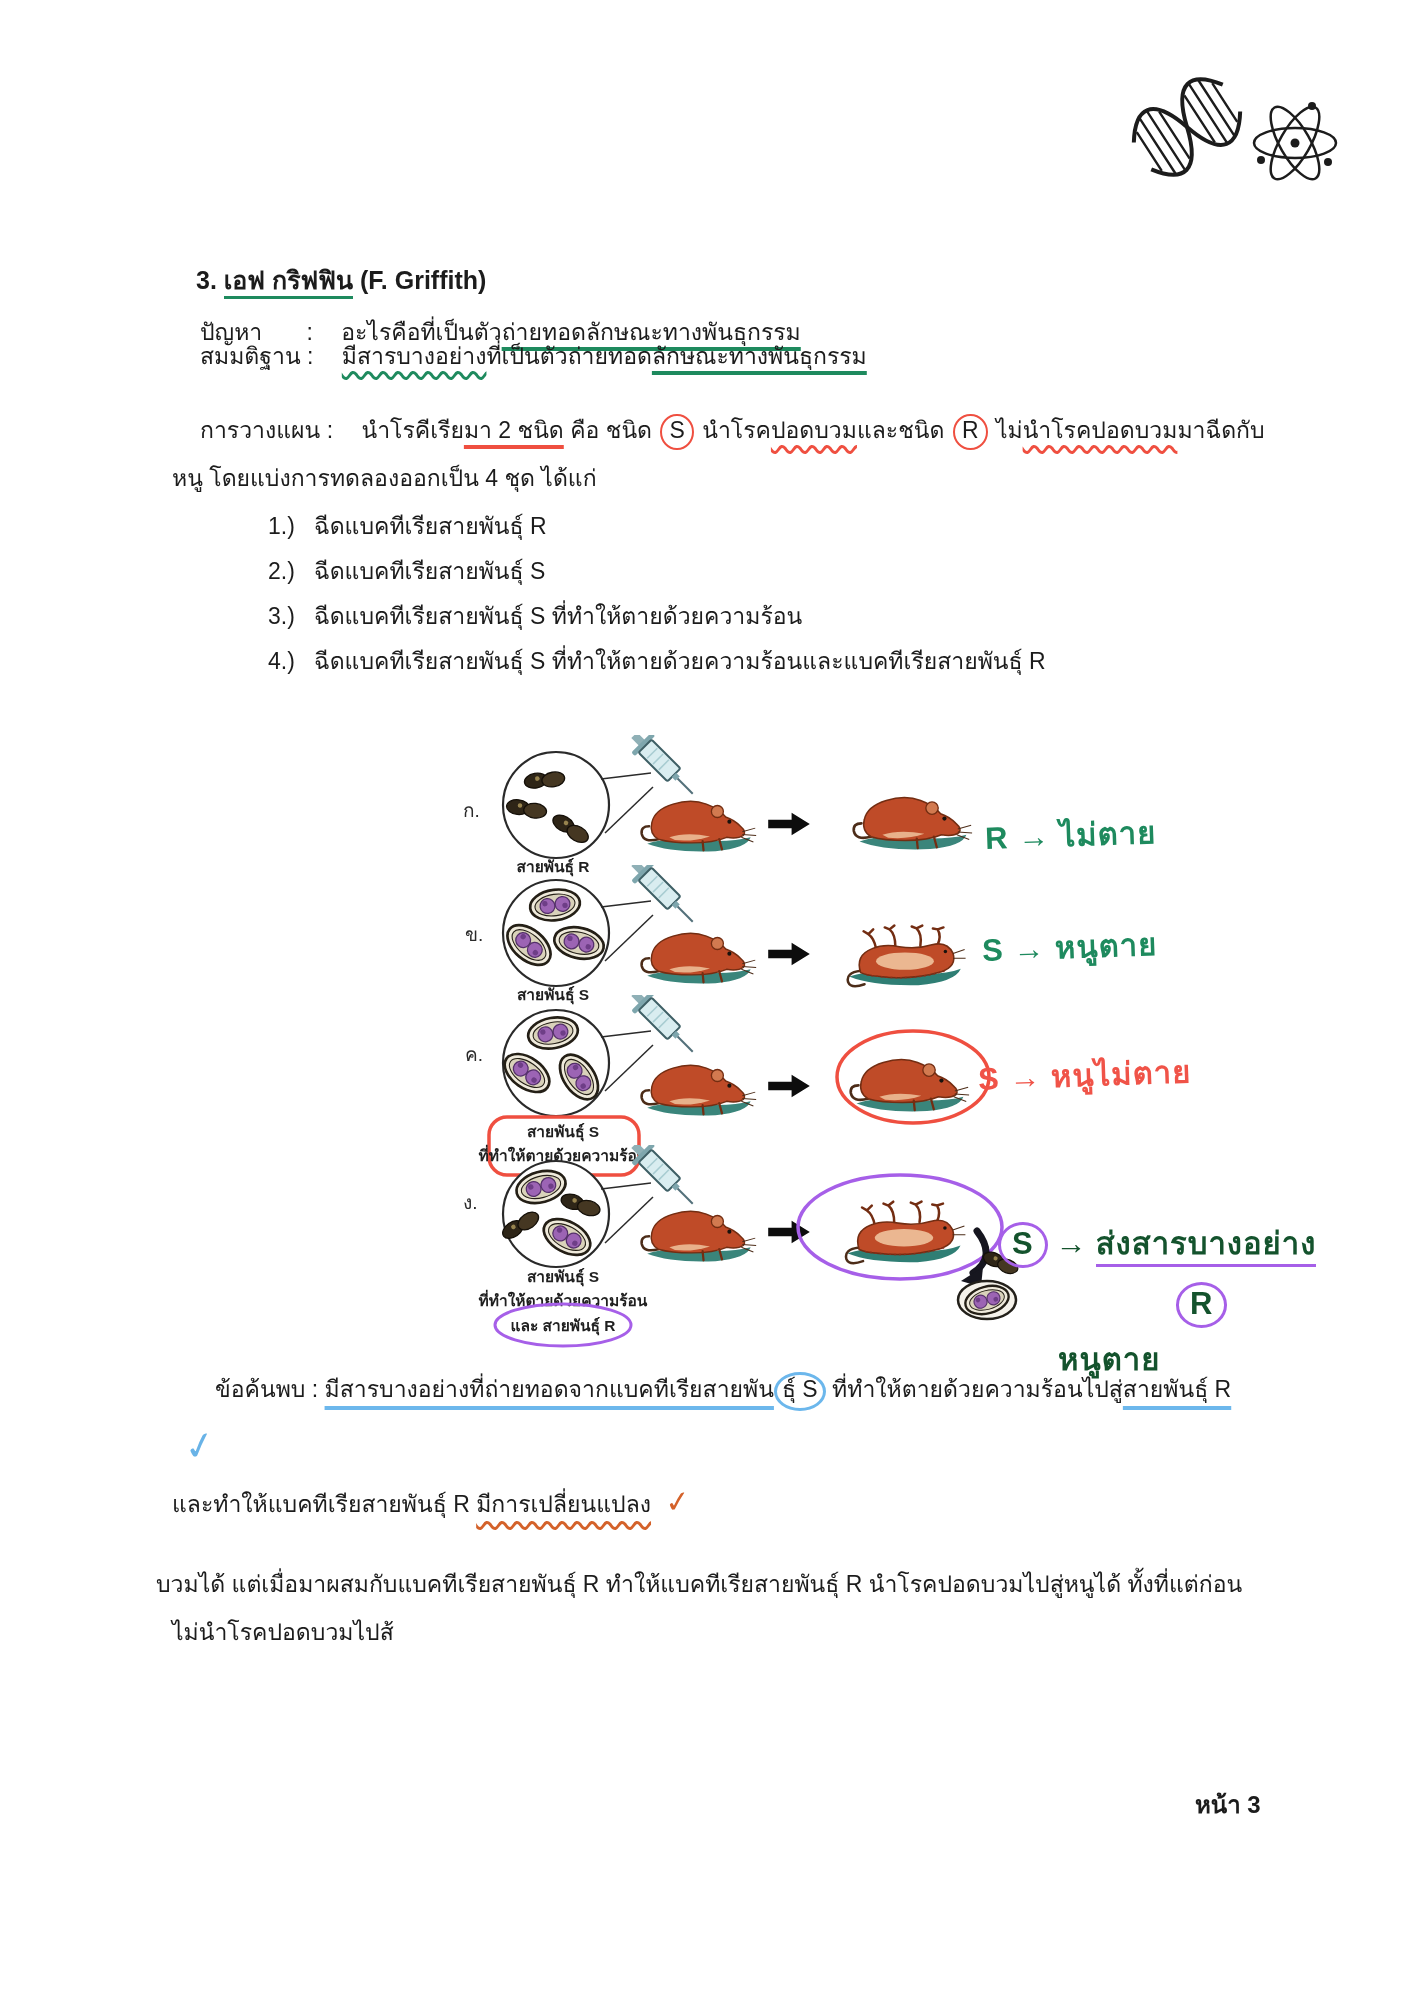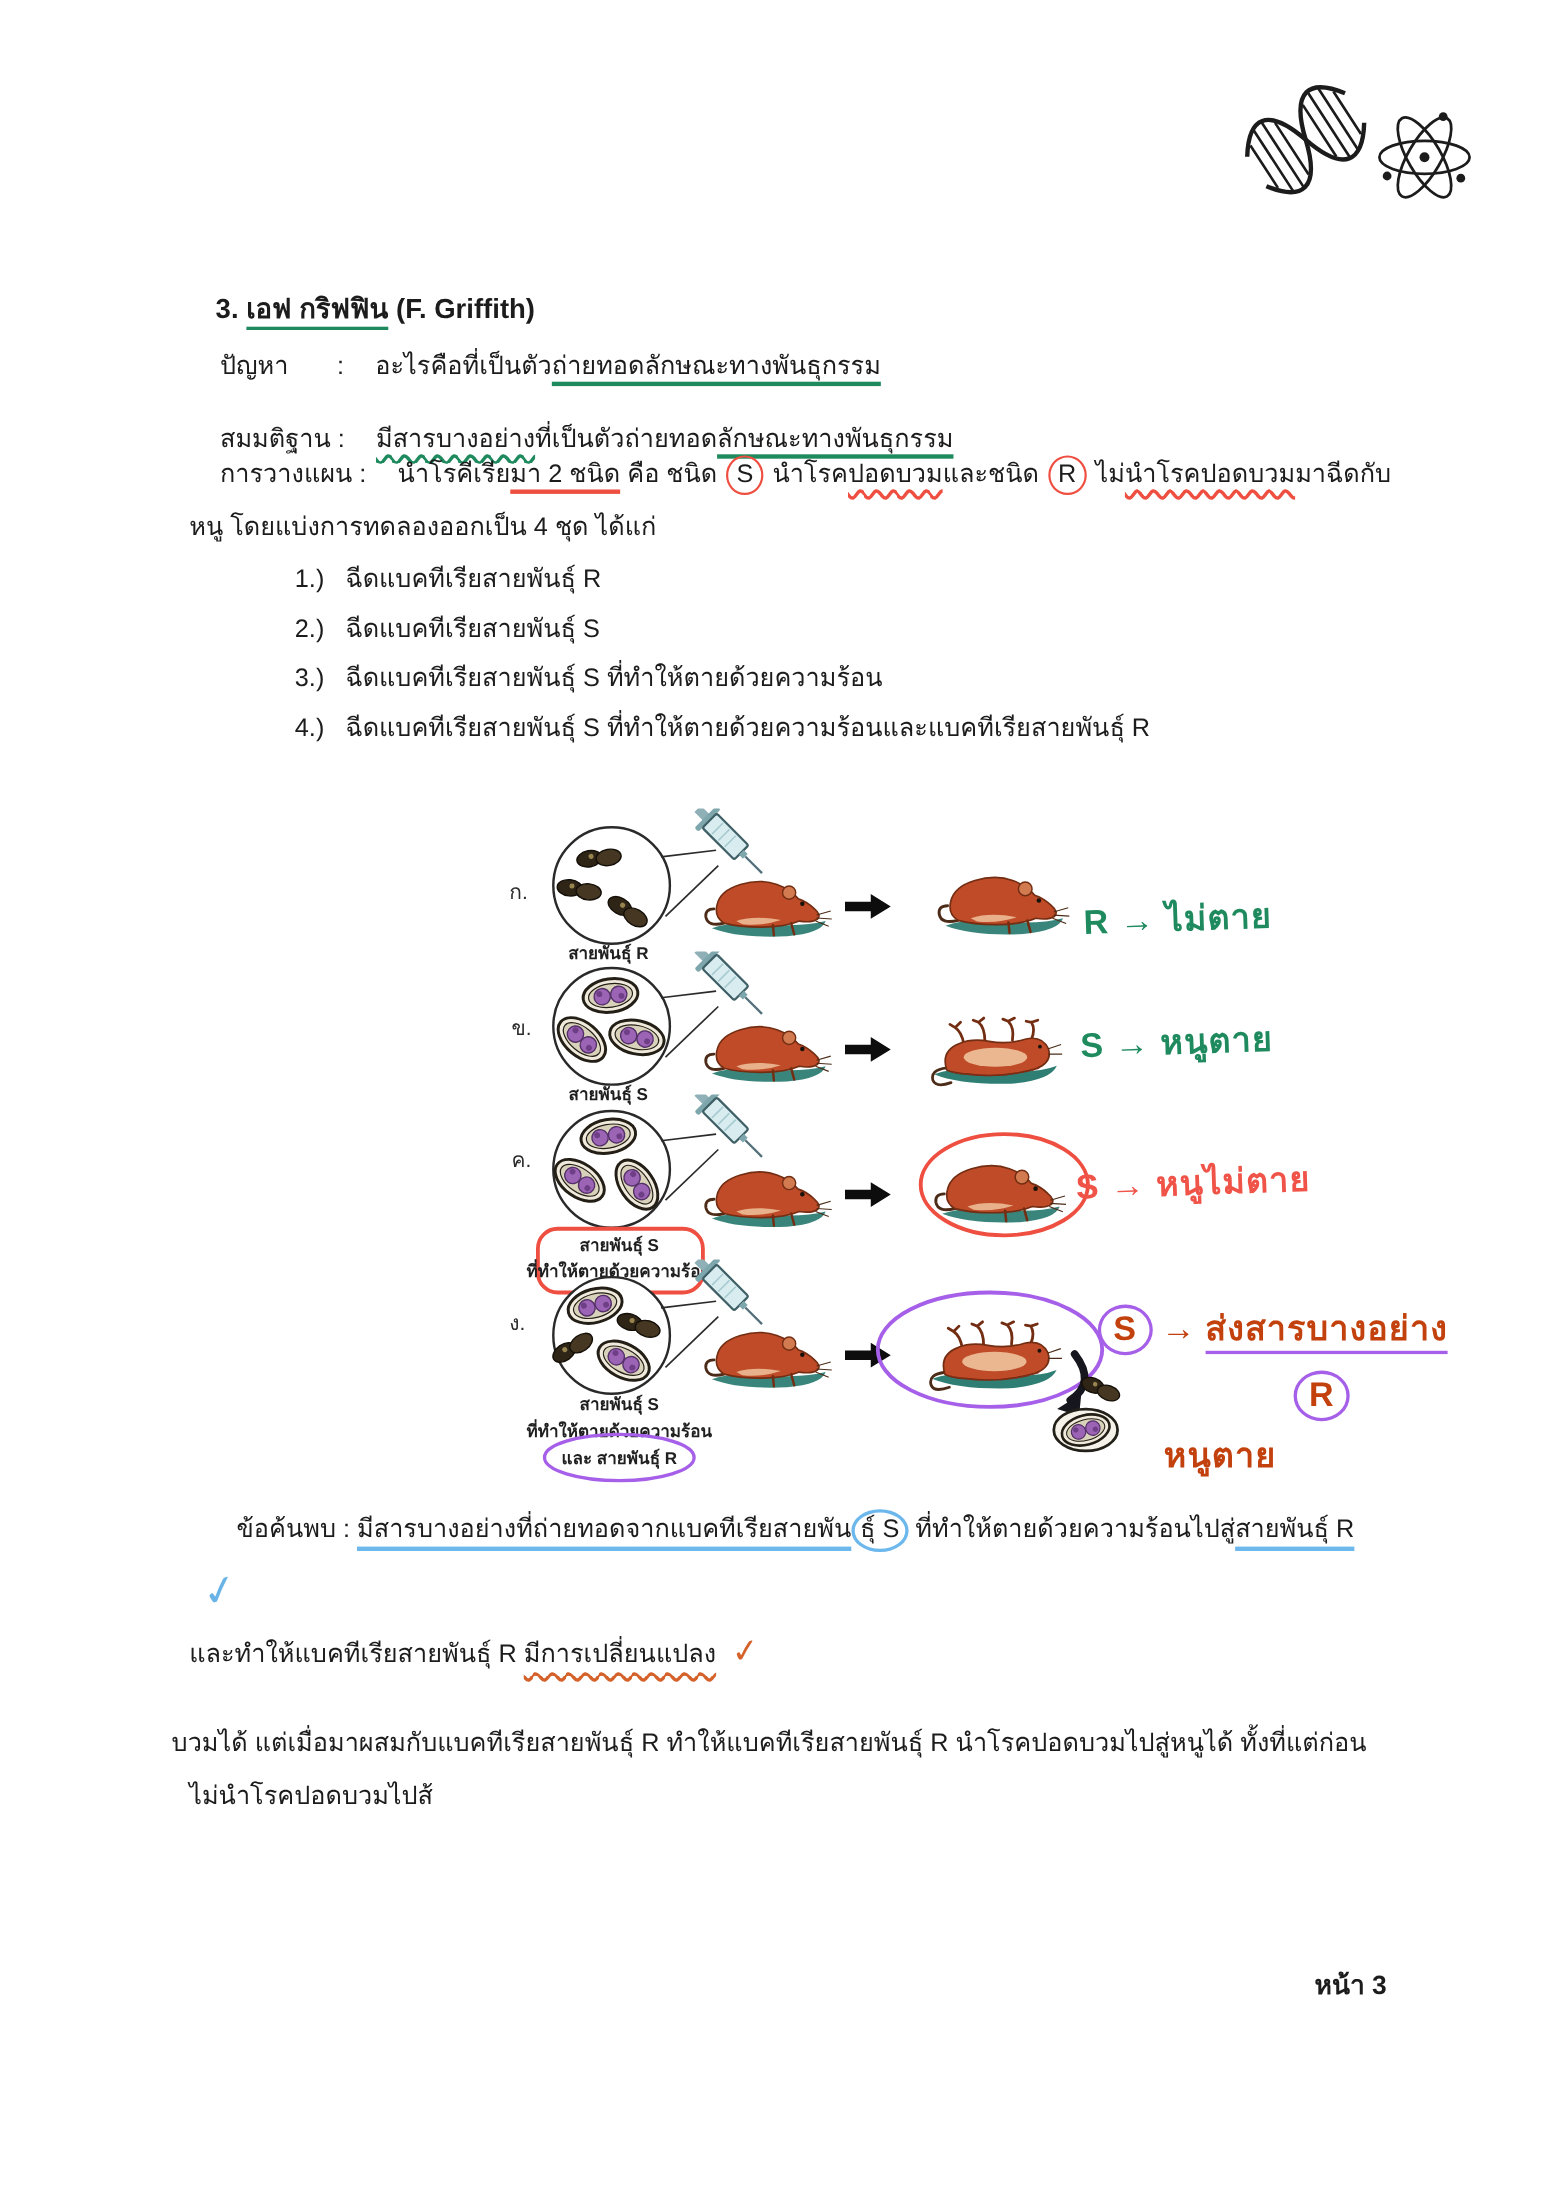--- a/index.html
+++ b/index.html
@@ -28,21 +28,21 @@
   
   .diag{position:absolute;left:395px;}
   .row-letter{font-size:19px;fill:#2b2b2b;}
   .strain{font-size:15.5px;font-weight:600;fill:#1f1f1f;}
   .bubble{fill:#ffffff;stroke:#2a2a2a;stroke-width:2.2;}
   .zoomline{stroke:#2a2a2a;stroke-width:1.5;}
   
   .hand{position:absolute;font-size:31px;font-weight:600;white-space:nowrap;letter-spacing:1px;}
   .hand.green{color:#1e8a5e;transform:rotate(-2deg);}
   .hand.red{color:#f05348;transform:rotate(-2deg);}
-  .hand.purple{color:#c2410c;}
+  .hand.purple{color:#14532d;margin-top:36px;}
   .pcirc{display:inline-block;border:3px solid #a65fe8;border-radius:50%;padding:1px 11px 3px;}
   .ptransfer{border-bottom:3px solid #a65fe8;padding-bottom:3px;}
   .parrow{margin:0 8px;}
   .pagenum{position:absolute;left:1195px;top:1785px;font-size:24px;font-weight:bold;}
 </style>
 </head>
 <body>
 
 <svg width="0" height="0" style="position:absolute" aria-hidden="true">
 <defs>
@@ -121,21 +121,21 @@
   </svg>
 
   <div class="title"><span>3. </span><span class="uname">เอฟ กริฟฟิน</span><span> (F. Griffith)</span></div>
 
   <div class="line" style="left:200px;top:318px">
     <span class="qlabel">ปัญหา</span>
     <span class="qcolon">:</span>
     <span><span>อะไรคือที่เป็นตัว</span><span class="ul-green">ถ่ายทอดลักษณะทางพันธุกรรม</span></span>
   </div>
 
-  <div class="line" style="left:200px;top:384px">
+  <div class="line" style="left:200px;top:342px">
     <span class="qlabel">สมมติฐาน</span>
     <span class="qcolon">:</span>
     <span><span class="wavy-green">มีสารบางอย่าง</span><span>ที่เป็นตัวถ่ายทอด</span><span class="ul-green">ลักษณะทางพันธุกรรม</span></span>
   </div>
 
   <div class="line" style="left:200px;top:414px">
     <span class="qlabel">การวางแผน</span>
     <span class="qcolon">:</span>
     <span><span>นำโรคีเรีย</span><span class="ul-red">มา 2 ชนิด</span><span> คือ ชนิด </span><span class="circ-red">S</span><span> นำโรค</span><span class="wavy-red">ปอดบวม</span><span>และชนิด </span><span class="circ-red">R</span><span> ไม่</span><span class="wavy-red">นำโรคปอดบวม</span><span>มาฉีดกับ</span></span>
   </div>

